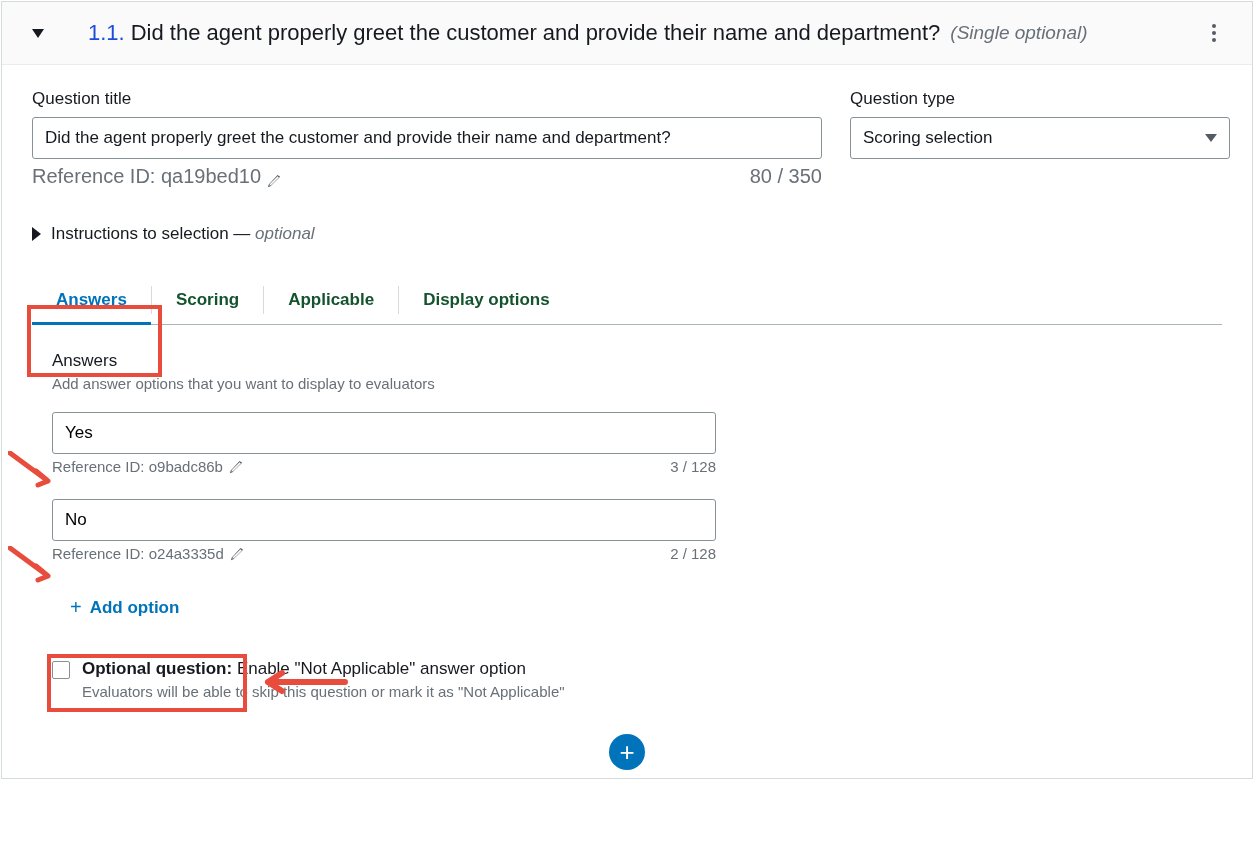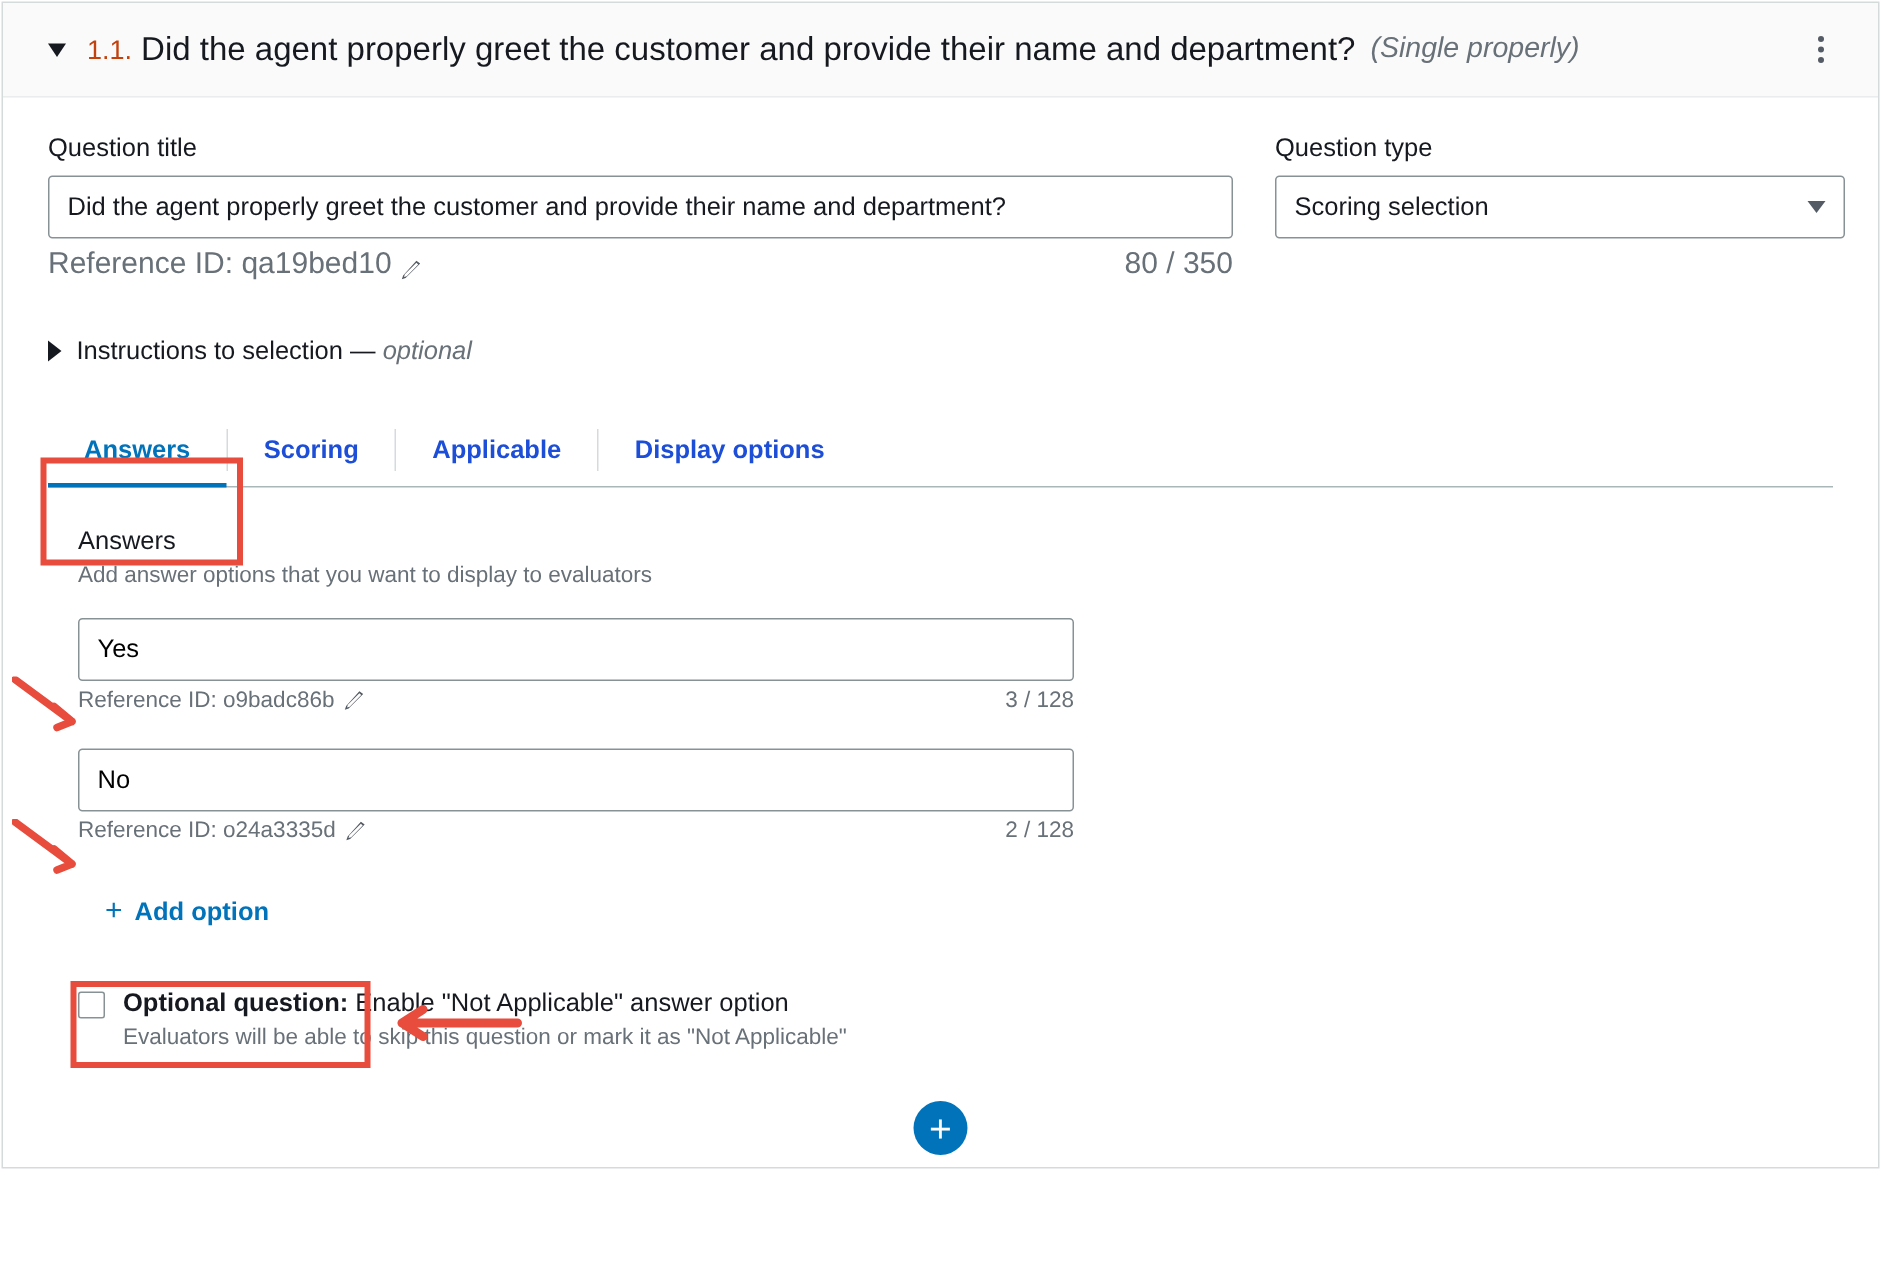--- a/index.html
+++ b/index.html
@@ -1,20 +1,20 @@
 <!DOCTYPE html>
 <html><head>
 <meta charset="utf-8">
 <style>
 * { box-sizing: border-box; margin: 0; padding: 0; }
 body { font-family: "Amazon Ember", "Helvetica Neue", Arial, sans-serif; background: #fff; color: #16191f; font-size: 14px; }
 .container { border: 1px solid #d5dbdb; width: 1252px; margin: 1px; }
 .question-header { background: #fafafa; padding: 18px 30px; display: flex; align-items: center; border-bottom: 1px solid #eaeded; }
 .caret-down-icon { width: 0; height: 0; border-left: 6px solid transparent; border-right: 6px solid transparent; border-top: 9px solid #16191f; margin-right: 14px; }
-.q-number { font-size: 18px; font-weight: 400; color: #c2410c; }
+.q-number { font-size: 22px; font-weight: 400; color: #1d4ed8; margin-left: 30px; }
 .q-title { font-size: 22px; font-weight: 400; color: #16191f; margin-left: 6px; }
 .q-type-hint { font-size: 19px; font-style: italic; color: #687078; margin-left: 10px; }
 .kebab { margin-left: auto; color: #545b64; font-size: 22px; cursor: pointer; padding: 0 6px; letter-spacing: 0; }
 .kebab-dots { display: flex; flex-direction: column; gap: 3px; }
 .kebab-dots span { width: 4px; height: 4px; background: #545b64; border-radius: 50%; display: block; }
 .body { padding: 24px 30px 0 30px; }
 .form-row { display: flex; gap: 28px; }
 .field-group { display: flex; flex-direction: column; }
 .field-label { font-size: 17px; color: #16191f; margin-bottom: 8px; }
 .text-input { border: 1px solid #879196; border-radius: 3px; padding: 8px 12px; font-size: 17px; color: #16191f; width: 790px; height: 42px; }
@@ -22,21 +22,21 @@
 .select-caret { width: 0; height: 0; border-left: 6px solid transparent; border-right: 6px solid transparent; border-top: 8px solid #545b64; }
 .meta-row { display: flex; justify-content: space-between; color: #687078; font-size: 20px; margin-top: 6px; width: 790px; }
 .ref-id { display: flex; align-items: center; gap: 6px; }
 .pencil-icon { width: 14px; height: 14px; display: inline-block; }
 .pencil-icon svg { width: 14px; height: 14px; fill: #545b64; }
 .instructions-row { margin-top: 36px; display: flex; align-items: center; gap: 10px; }
 .caret-right-icon { width: 0; height: 0; border-top: 7px solid transparent; border-bottom: 7px solid transparent; border-left: 9px solid #16191f; }
 .instructions-label { font-size: 17px; color: #16191f; }
 .optional-text { font-style: italic; color: #687078; }
 .tabs { display: flex; border-bottom: 1px solid #aab7b8; margin-top: 32px; }
-.tab { padding: 14px 24px; font-size: 17px; font-weight: 700; color: #1d4ed8; cursor: pointer; position: relative; }
+.tab { padding: 14px 24px; font-size: 17px; font-weight: 700; color: #14532d; cursor: pointer; position: relative; }
 .tab.active { color: #0073bb; }
 .tab.active::after { content: ""; position: absolute; left: 0; right: 0; bottom: -1px; height: 3px; background: #0073bb; }
 .tab-divider { width: 1px; background: #d5dbdb; margin: 10px 0; }
 .highlight-box { position: absolute; border: 4px solid #e74c3c; pointer-events: none; }
 .answers-section { padding: 26px 20px 20px 20px; }
 .answers-heading { font-size: 17px; color: #16191f; margin-bottom: 4px; }
 .answers-sub { font-size: 15px; color: #687078; margin-bottom: 20px; }
 .answer-input { border: 1px solid #879196; border-radius: 3px; padding: 8px 12px; font-size: 17px; width: 664px; height: 42px; }
 .answer-meta { display: flex; justify-content: space-between; width: 664px; color: #687078; font-size: 15px; margin-top: 4px; margin-bottom: 24px; align-items: center; gap: 13px; }
 .add-option-btn { display: inline-flex; align-items: center; gap: 8px; color: #0073bb; font-size: 17px; font-weight: 700; padding: 10px 18px; cursor: pointer; }
@@ -54,21 +54,21 @@
 </head>
 <body>
 
 <div class="wrapper">
 <div class="container">
 
   <div class="question-header">
     <div class="caret-down-icon"></div>
     <span class="q-number">1.1.</span>
     <span class="q-title">Did the agent properly greet the customer and provide their name and department?</span>
-    <span class="q-type-hint">(Single properly)</span>
+    <span class="q-type-hint">(Single optional)</span>
     <div class="kebab">
       <div class="kebab-dots">
             <span></span>
             <span></span>
             <span></span>
           </div>
     </div>
   </div>
 
   <div class="body">

